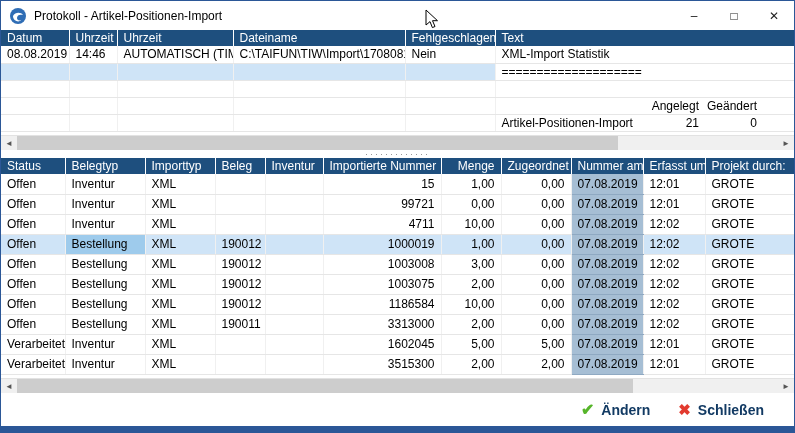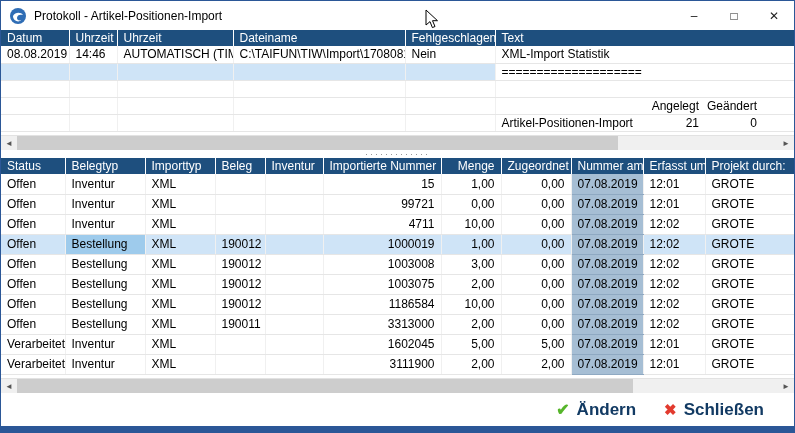--- a/index.html
+++ b/index.html
@@ -36,21 +36,21 @@
   .hscroll { height:15px; background:#f0f0f0; display:flex; flex:0 0 auto; border-top:1px solid #e2e2e2; }
   .scroll-arrow { width:16px; display:flex; align-items:center; justify-content:center; font-size:8px; color:#555; }
   .scroll-track { flex:1; position:relative; }
   .scroll-thumb { position:absolute; left:0; top:0; height:100%; background:#cdcdcd; }
 
   .splitter { height:8px; flex:0 0 auto; display:flex; align-items:center; justify-content:center; background:#fff; color:#888; font-size:9px; letter-spacing:2px; line-height:4px; }
 
   
   .footer { height:33px; flex:0 0 auto; display:flex; align-items:center; justify-content:flex-end; gap:28px; padding-right:30px; background:#fff; }
   .footer-btn { display:flex; align-items:center; gap:7px; cursor:pointer; }
-  .btn-label { font-size:17px; font-weight:700; color:#123a63; }
+  .btn-label { font-size:14px; font-weight:700; color:#123a63; }
   .icon.check { color:var(--check-green,#56b52a); font-size:16px; font-weight:bold; }
   .icon.cross { color:var(--cross-red,#e23a2e); font-size:15px; font-weight:bold; }
 
   .bottom-strip { height:6px; background:var(--accent-border,#2b5797); flex:0 0 auto; }
 
   .cursor { position:absolute; left:424px; top:8px; width:14px; height:21px; z-index:50; pointer-events:none; }
 </style>
 </head>
 <body>
 
@@ -307,21 +307,21 @@
             <td>07.08.2019</td>
             <td>12:01</td>
             <td>GROTE</td>
           </tr>
           <tr>
             <td>Verarbeitet</td>
             <td>Inventur</td>
             <td>XML</td>
             <td></td>
             <td></td>
-            <td>3111900</td>
+            <td>3515300</td>
             <td>2,00</td>
             <td>2,00</td>
             <td>07.08.2019</td>
             <td>12:01</td>
             <td>GROTE</td>
           </tr>
         </tbody>
     </table>
   </div>
 

